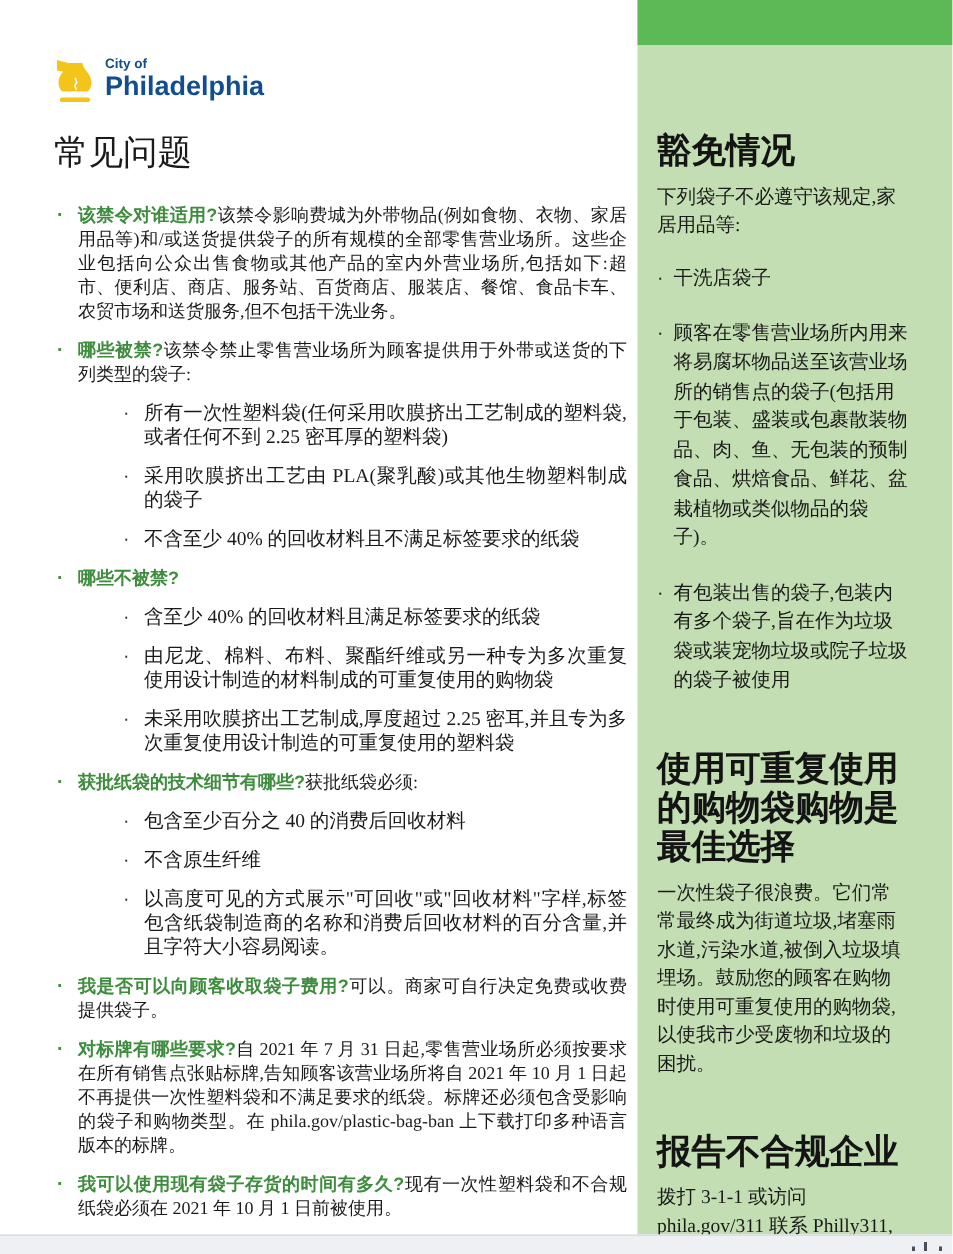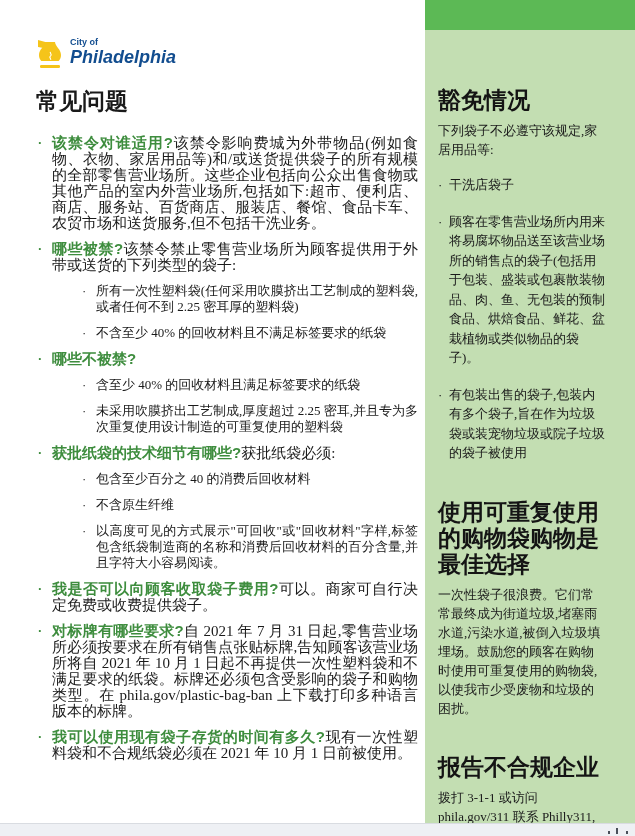--- a/index.html
+++ b/index.html
@@ -19,35 +19,35 @@
   }
   .logo{display:flex;align-items:flex-start;gap:6px;}
   .logo svg{display:block;margin-top:1px;}
   .logo-text{display:flex;flex-direction:column;line-height:1;}
   .city-of{
     font-family:"Liberation Sans","DejaVu Sans",sans-serif;
     font-size:9px;font-weight:700;color:#124d8f;margin-bottom:1px;
   }
   .phila{
     font-family:"Liberation Sans","DejaVu Sans",sans-serif;
-    font-size:18px;font-weight:700;color:#124d8f;letter-spacing:0;font-style:italic;
+    font-size:18px;font-weight:700;color:#124d8f;letter-spacing:0;
   }
   h1.page-title{
     font-family:"Liberation Sans","DejaVu Sans",sans-serif;
-    font-size:23px;font-weight:700;color:#1a1a1a;
+    font-size:23px;font-weight:400;color:#1a1a1a;
     margin:18px 0 16px 0;line-height:28px;
   }
   .faq{margin-top:20px;}
   .faq-item{position:relative;padding-left:16px;margin-bottom:10px;}
   .faq-item::before{
     content:"·";position:absolute;left:2px;top:0;
     color:#3e8d3e;font-weight:700;font-size:13px;line-height:16px;
     font-family:"Liberation Sans","DejaVu Sans",sans-serif;
   }
-  .fp{margin:0;font-size:15px;line-height:16px;color:#1a1a1a;text-align:justify;}
+  .fp{margin:0;font-size:12px;line-height:16px;color:#1a1a1a;text-align:justify;}
   .fq{
     font-family:"Liberation Sans","DejaVu Sans",sans-serif;
     font-weight:700;color:#3e8d3e;
   }
   .flink{color:#1a1a1a;}
   .subs{margin-left:28px;margin-top:10px;}
   .sub{
     position:relative;padding-left:16px;margin-bottom:10px;
     font-size:13px;line-height:16px;color:#1a1a1a;text-align:justify;
   }
@@ -117,27 +117,29 @@
     <h1 class="page-title">常见问题</h1>
 
     <div class="faq">
         <div class="faq-item">
           <p class="fp"><span class="fq">该禁令对谁适用?</span><span class="fa">该禁令影响费城为外带物品(例如食物、衣物、家居用品等)和/或送货提供袋子的所有规模的全部零售营业场所。这些企业包括向公众出售食物或其他产品的室内外营业场所,包括如下:超市、便利店、商店、服务站、百货商店、服装店、餐馆、食品卡车、农贸市场和送货服务,但不包括干洗业务。</span></p>
         </div>
         <div class="faq-item">
           <p class="fp"><span class="fq">哪些被禁?</span><span class="fa">该禁令禁止零售营业场所为顾客提供用于外带或送货的下列类型的袋子:</span></p>
           <div class="subs">
             <div class="sub">所有一次性塑料袋(任何采用吹膜挤出工艺制成的塑料袋,或者任何不到 2.25 密耳厚的塑料袋)</div>
+            <div class="sub">采用吹膜挤出工艺由 PLA(聚乳酸)或其他生物塑料制成的袋子</div>
             <div class="sub">不含至少 40% 的回收材料且不满足标签要求的纸袋</div>
           </div>
         </div>
         <div class="faq-item">
           <p class="fp"><span class="fq">哪些不被禁?</span></p>
           <div class="subs">
             <div class="sub">含至少 40% 的回收材料且满足标签要求的纸袋</div>
+            <div class="sub">由尼龙、棉料、布料、聚酯纤维或另一种专为多次重复使用设计制造的材料制成的可重复使用的购物袋</div>
             <div class="sub">未采用吹膜挤出工艺制成,厚度超过 2.25 密耳,并且专为多次重复使用设计制造的可重复使用的塑料袋</div>
           </div>
         </div>
         <div class="faq-item">
           <p class="fp"><span class="fq">获批纸袋的技术细节有哪些?</span><span class="fa">获批纸袋必须:</span></p>
           <div class="subs">
             <div class="sub">包含至少百分之 40 的消费后回收材料</div>
             <div class="sub">不含原生纤维</div>
             <div class="sub">以高度可见的方式展示"可回收"或"回收材料"字样,标签包含纸袋制造商的名称和消费后回收材料的百分含量,并且字符大小容易阅读。</div>
           </div>

